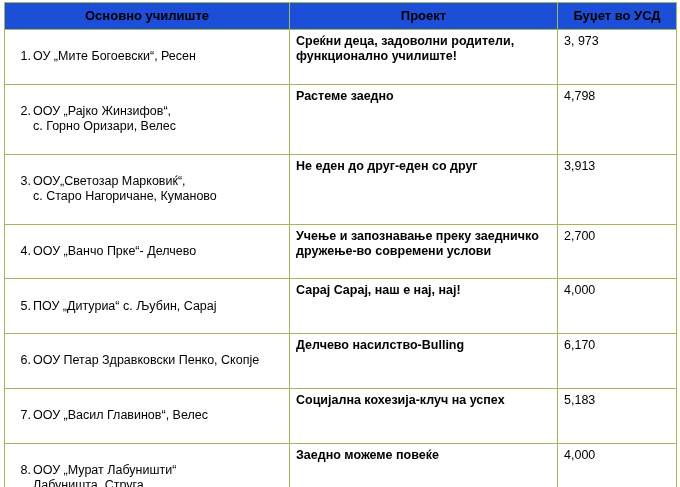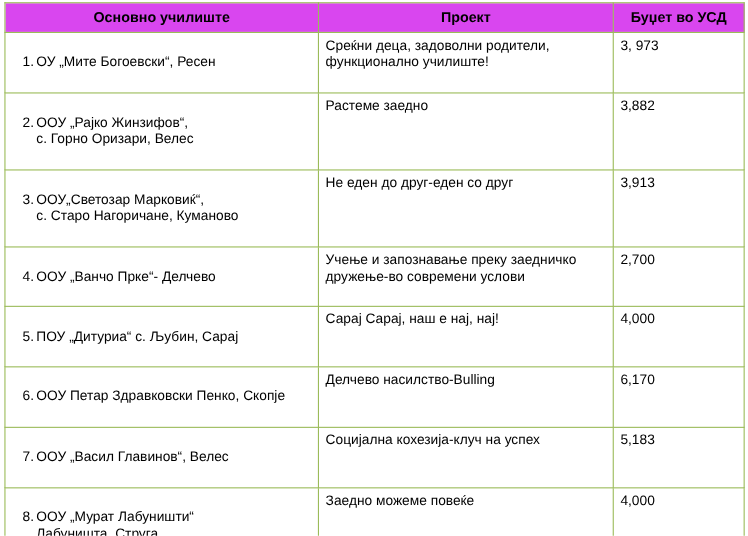--- a/index.html
+++ b/index.html
@@ -30,34 +30,34 @@
   table.grant-table col.c2 { width: 119px; }
 
   table.grant-table th,
   table.grant-table td {
     border: 1px solid #9bbb59;
     vertical-align: top;
     padding: 4px 6px 4px 6px;
     line-height: 1.22;
   }
   table.grant-table thead th {
-    background: #d946ef;
+    background: #1d4ed8;
     text-align: center;
     font-weight: bold;
     font-size: 13px;
     padding-top: 5px;
     padding-bottom: 5px;
     vertical-align: middle;
   }
   td.school {
     text-align: left;
     white-space: pre-line;
   }
   td.project {
-    font-weight: normal;
+    font-weight: bold;
     text-align: left;
     white-space: pre-line;
   }
   td.budget {
     text-align: left;
     vertical-align: top;
   }
   .num {
     display: inline-block;
     width: 20px;
@@ -103,21 +103,21 @@
       </tr>
       <tr>
         <td class="school">
           <div class="school-row">
             <span class="num">2.</span>
             <span class="school-text">ООУ „Рајко Жинзифов“,
 с. Горно Оризари, Велес</span>
           </div>
         </td>
         <td class="project">Растеме заедно</td>
-        <td class="budget">3,882</td>
+        <td class="budget">4,798</td>
       </tr>
       <tr>
         <td class="school">
           <div class="school-row">
             <span class="num">3.</span>
             <span class="school-text">ООУ„Светозар Марковиќ“,
 с. Старо Нагоричане, Куманово</span>
           </div>
         </td>
         <td class="project">Не еден до друг-еден со друг</td>

